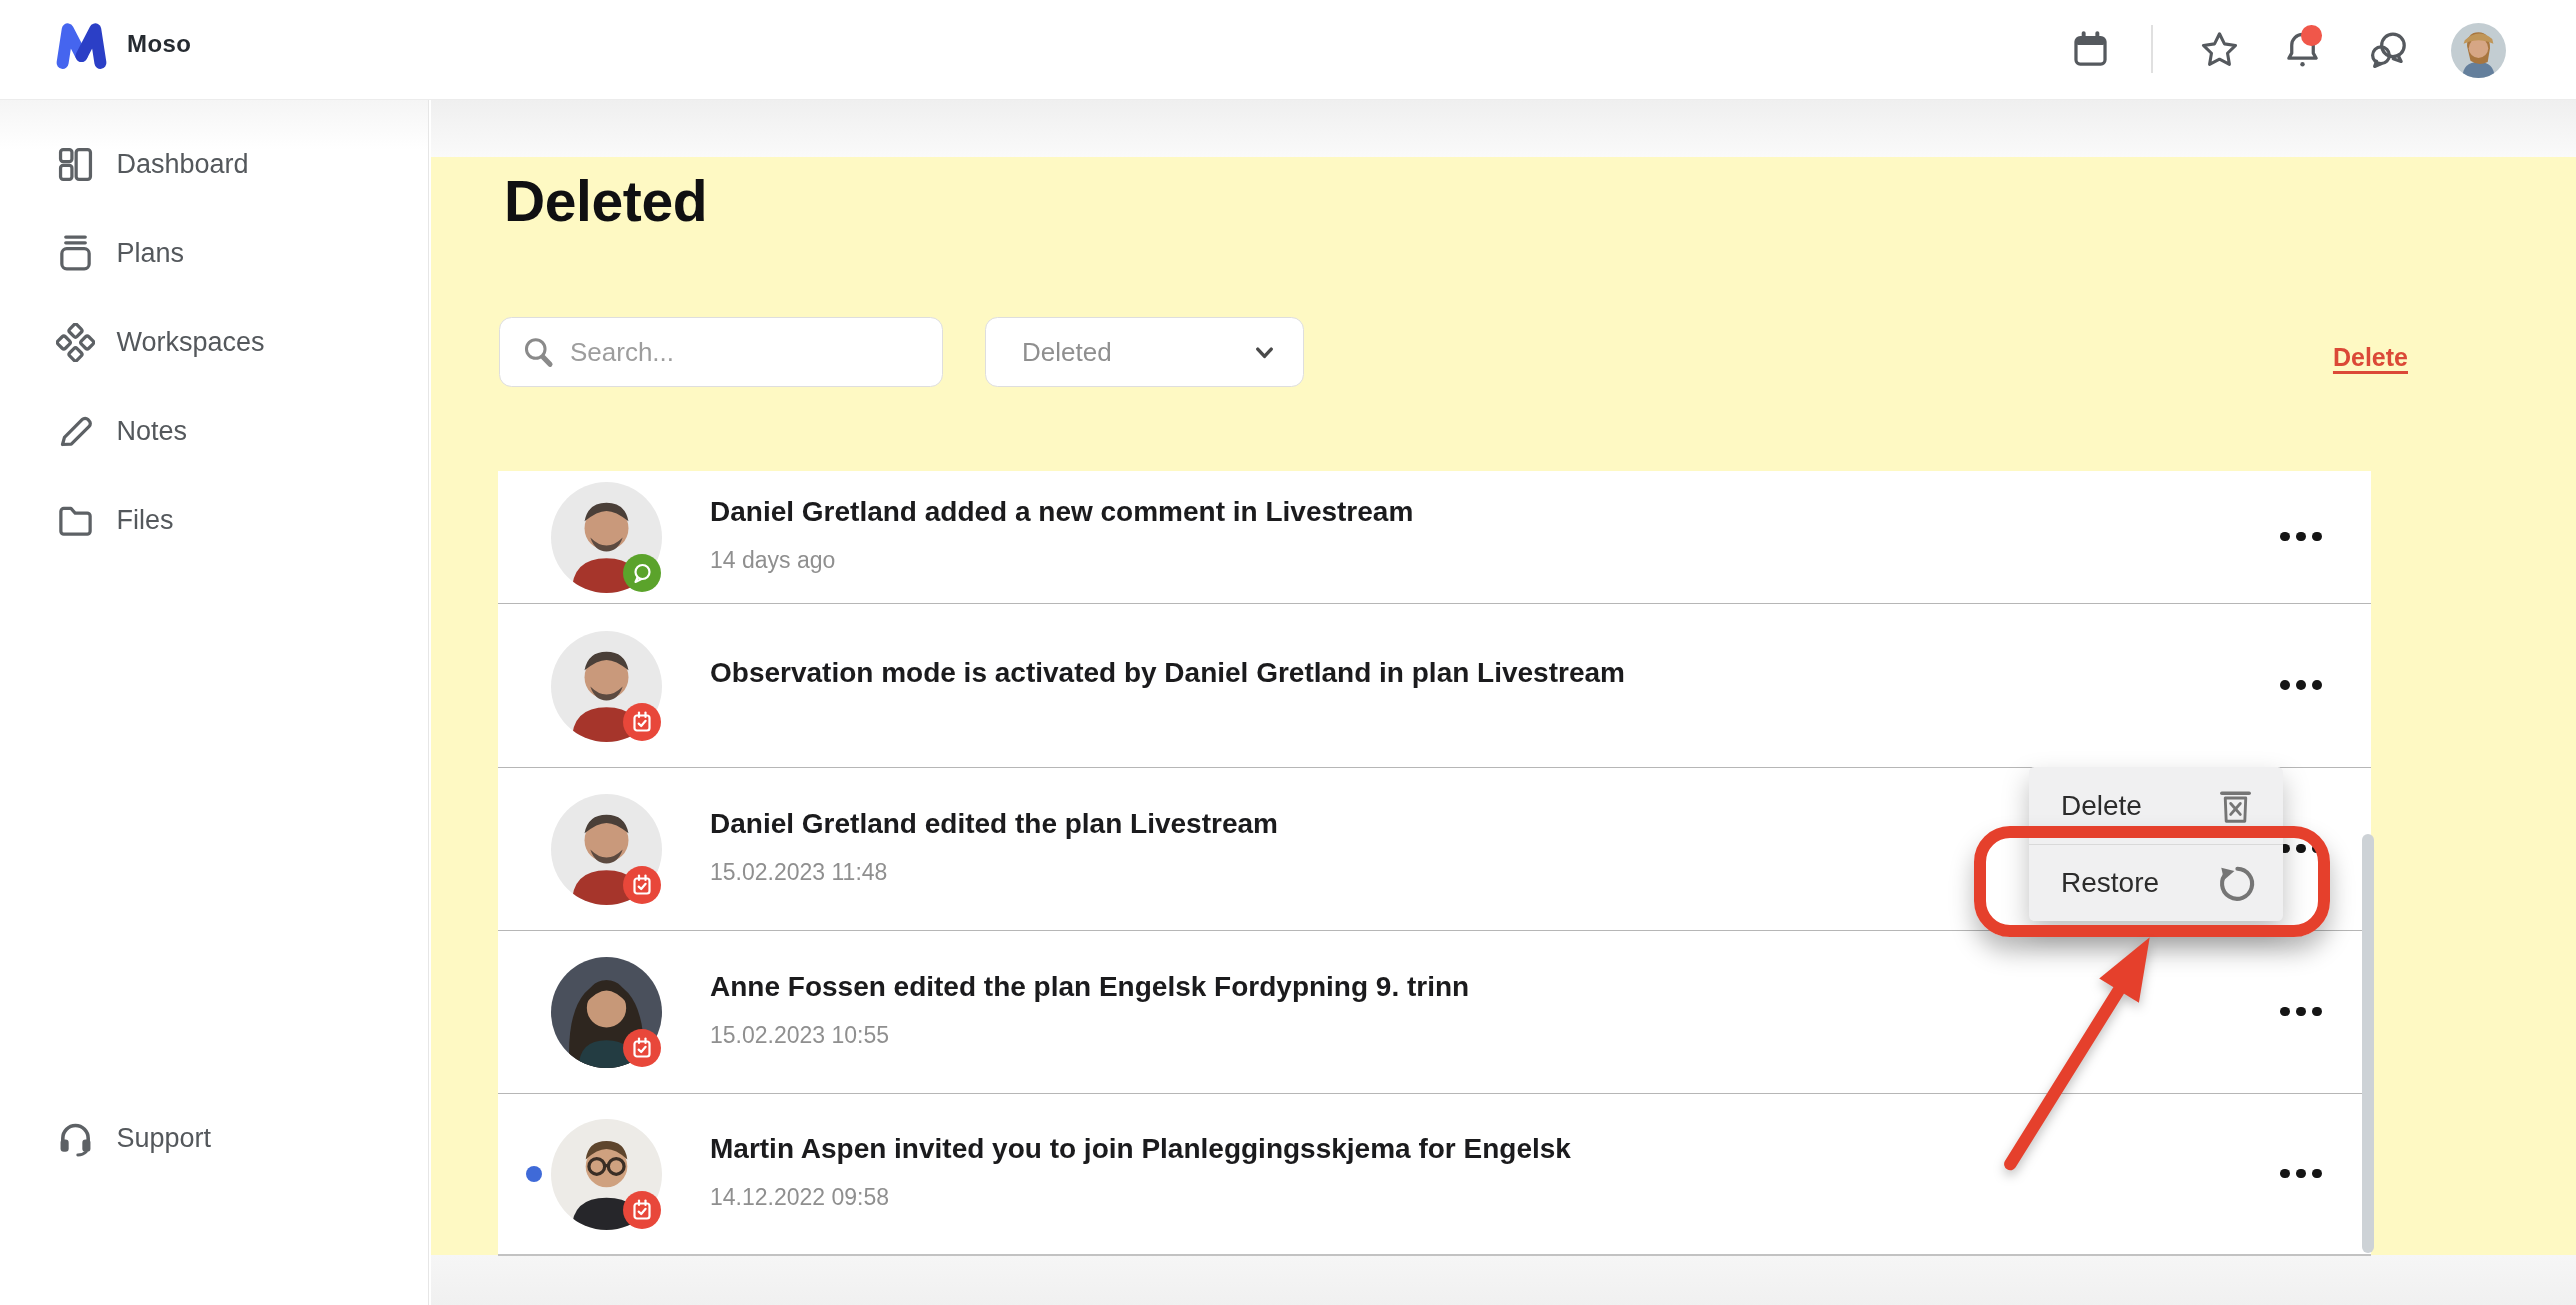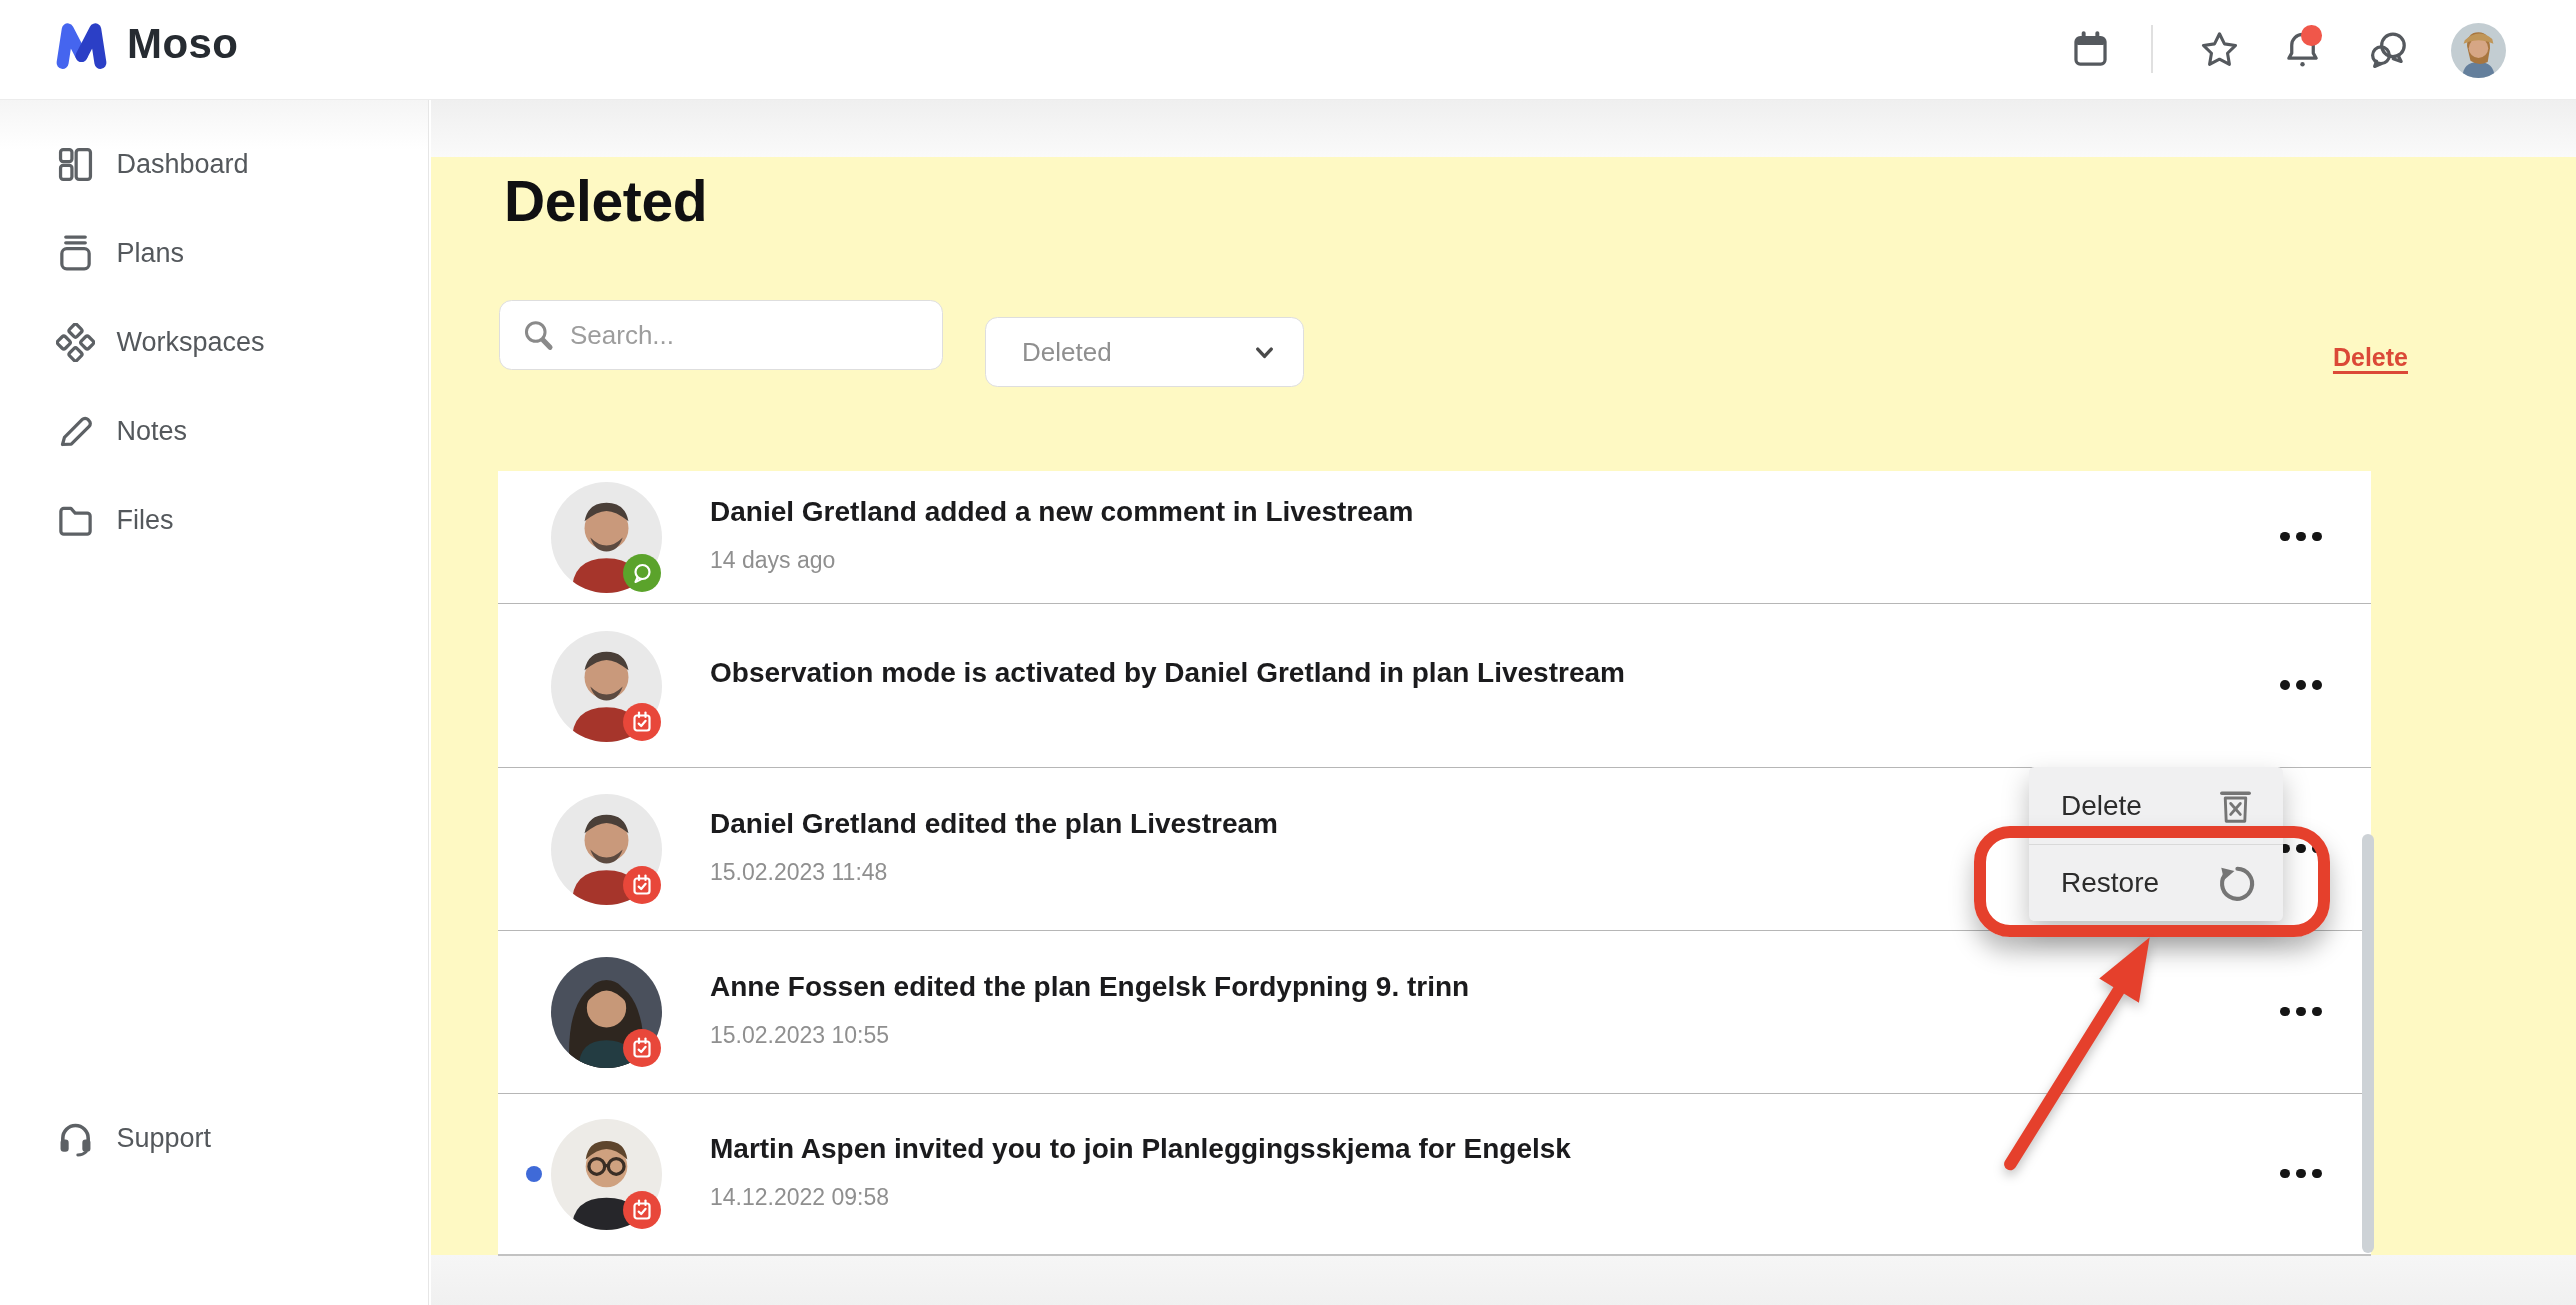--- a/index.html
+++ b/index.html
@@ -4,21 +4,21 @@
 <style>
   * { margin:0; padding:0; box-sizing:border-box; }
   html,body { width:2576px; height:1306px; }
   body { font-family:"Liberation Sans", sans-serif; background:#fff; overflow:hidden; }
   .stage { position:relative; width:2576px; height:1306px; background:#fff; }
 
   
   .topbar { position:absolute; left:0; top:0; width:2576px; height:100px; background:#fff; border-bottom:1.8px solid #ECECEC; z-index:10; }
   .logo { position:absolute; left:54px; top:18px; display:flex; align-items:center; gap:18px; cursor:pointer; }
   .logo svg { display:block; }
-  .brand-name { font-size:42px; font-weight:700; color:#262B31; letter-spacing:0.4px; }
+  .brand-name { font-size:24px; font-weight:700; color:#262B31; letter-spacing:0.4px; }
   .tb-icon { position:absolute; top:29px; width:41px; height:41px; color:#55595E; cursor:pointer; }
   .tb-icon svg { width:100%; height:100%; }
   .tb-divider { position:absolute; left:2151px; top:25px; width:1.8px; height:48px; background:#E0E0E0; }
   .notif-dot { position:absolute; left:2301px; top:25px; width:20.6px; height:20.6px; border-radius:50%; background:#F0574A; z-index:11; }
   .tb-avatar { position:absolute; left:2451px; top:23px; width:55px; height:55px; border-radius:50%; overflow:hidden; cursor:pointer; }
   .tb-avatar svg { width:100%; height:100%; display:block; }
 
   
   .sidebar { position:absolute; left:0; top:100px; width:429px; bottom:0; background:#fff; border-right:1.8px solid #E6E6E6; z-index:5; }
   .sidebar::before { content:""; position:absolute; left:0; top:0; right:0; height:50px; background:linear-gradient(#F5F5F5, #FFFFFF); pointer-events:none; }
@@ -29,21 +29,21 @@
   .nav-label { font-size:27px; font-weight:500; color:#54585C;text-align:right; }
   .support-item { position:absolute; left:0; top:994px; width:100%; }
 
   
   .main { position:absolute; left:431px; top:100px; right:0; bottom:0; background:#fef9c3; }
   .main::before { content:""; position:absolute; left:0; top:0; right:0; height:57px; background:linear-gradient(#EFEFEF, #FAFAFA); pointer-events:none; }
   .bottom-strip { position:absolute; left:0; right:0; top:1155px; bottom:0; background:linear-gradient(#F6F6F6,#F0F0F0); }
 
   .page-title { position:absolute; left:73px; top:73px; font-size:57px; font-weight:700; color:#101012; letter-spacing:-0.4px; line-height:1; }
 
-  .search-box { position:absolute; left:68px; top:200px; width:444px; height:70px; background:#fff; border:1.8px solid #DEDEDE; border-radius:12.5px; display:flex; align-items:center; }
+  .search-box { position:absolute; left:68px; top:217px; width:444px; height:70px; background:#fff; border:1.8px solid #DEDEDE; border-radius:12.5px; display:flex; align-items:center; }
   .search-box svg { width:36px; height:36px; margin-left:19.7px; color:#8A8A8A; flex:0 0 auto; }
   .search-box input { border:none; outline:none; background:transparent; font-family:inherit; font-size:26px; color:#4A4A4A; margin-left:14.3px; width:340px; }
   .search-box input::placeholder { color:#9D9D9D; }
 
   .filter-select { position:absolute; left:554px; top:217px; width:319px; height:70px; background:#fff; border:1.8px solid #DEDEDE; border-radius:12.5px; display:flex; align-items:center; justify-content:space-between; padding:0 25px 0 36px; cursor:pointer; }
   .filter-value { font-size:26px; color:#8F8F8F; }
   .filter-select svg { width:27px; height:27px; color:#4A4A4A; }
 
   .delete-link { position:absolute; right:168px; top:243px; font-size:25px; font-weight:700; color:#DB4937; text-decoration:underline; text-decoration-thickness:2.7px; text-underline-offset:5.4px; cursor:pointer; }
 

